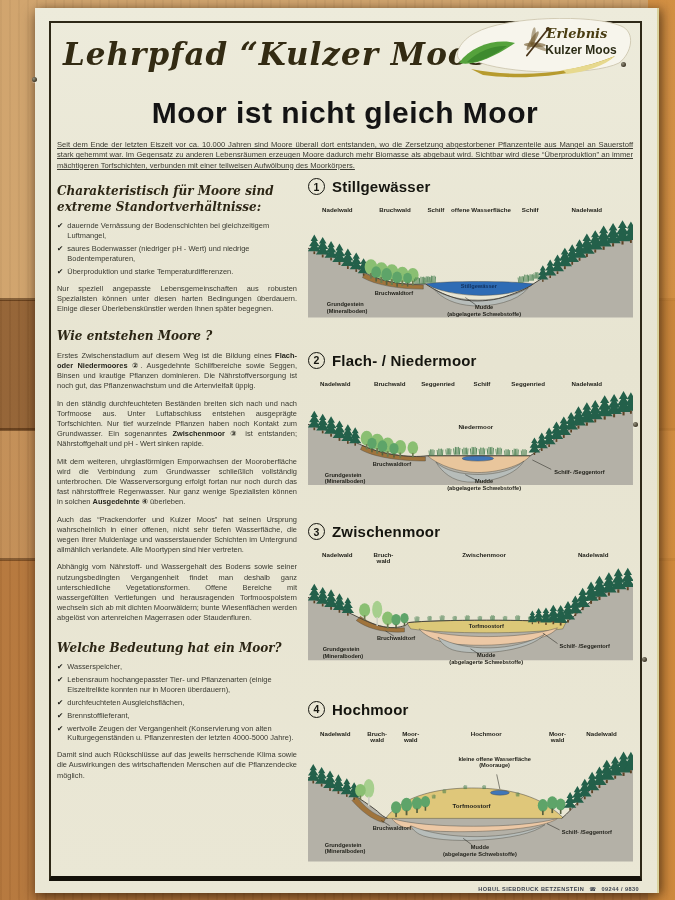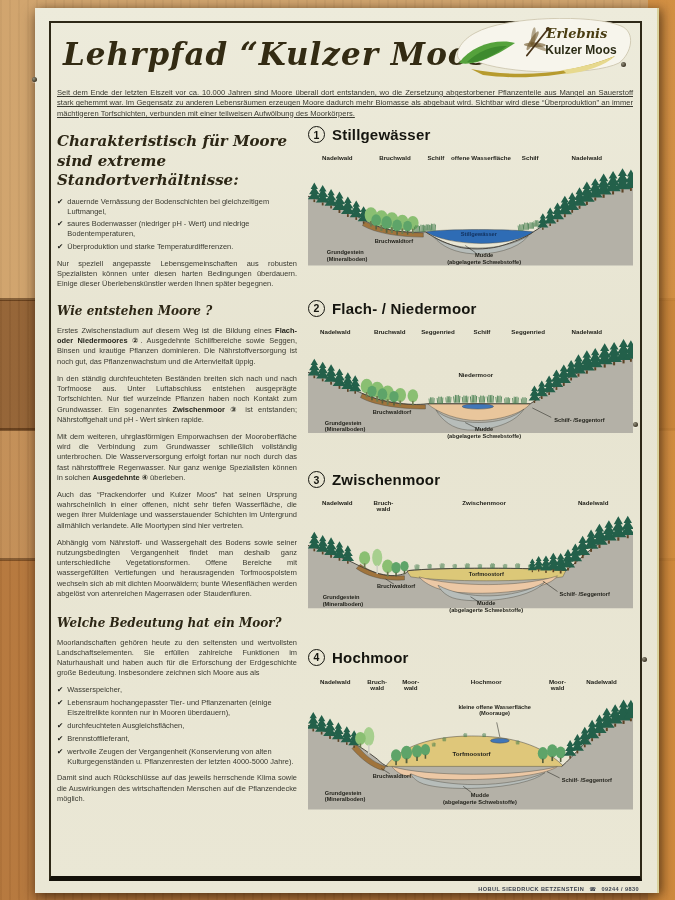--- a/index.html
+++ b/index.html
@@ -24,21 +24,21 @@
   .trail-title{font-family:"DejaVu Serif","Liberation Serif",serif;font-style:italic;font-weight:700;
     font-size:31px;color:#332b13;margin:0;padding:10px 0 0 6px;letter-spacing:1px;white-space:nowrap;}
   .logo{position:absolute;right:-6px;top:-8px;width:196px;height:66px;}
   .main-title{font-size:30px;font-weight:700;color:#141414;text-align:center;margin:8px 0 10px;letter-spacing:.5px;}
   .intro{font-size:7.6px;line-height:1.4;text-align:justify;color:#3a3a31;margin:0 2px 9px 2px;text-decoration:underline;}
   
   .cols{display:flex;gap:11px;}
   .col-left{width:240px;flex:none;}
   .col-right{flex:1;min-width:0;}
   .script-h{font-family:"DejaVu Serif","Liberation Serif",serif;font-style:italic;font-weight:700;
-    color:#2c2615;font-size:15px;line-height:1.3;margin:0 0 6px;}
+    color:#2c2615;font-size:12px;line-height:1.3;margin:0 0 6px;}
   .script-h.big{font-size:12px;}
   .mt1{margin-top:6px;} .mt2{margin-top:15px;} .mt3{margin-top:17px;}
   .para{font-size:7.45px;line-height:1.37;text-align:justify;color:#3a3a31;margin:0 0 7px;}
   .para .b{font-weight:700;color:#26261e;}
   .check-list{list-style:none;margin:3px 0 7px;padding:0;}
   .check-list li{display:flex;font-size:7.45px;line-height:1.32;color:#3a3a31;margin-bottom:3px;text-align:left;}
   .chk{color:#20201a;margin-right:4px;flex:none;font-size:7.5px;}
   
   .dg{margin-bottom:28px;}
   .dg:last-child{margin-bottom:0;}
@@ -108,20 +108,21 @@
             <ellipse cx="2" cy="-6" rx="10" ry="2.2" transform="rotate(-55)" fill="rgba(110,85,40,.5)"></ellipse>
             <ellipse cx="2" cy="6" rx="10" ry="2.2" transform="rotate(55)" fill="rgba(110,85,40,.5)"></ellipse>
             <path d="M-18,8 L12,-5" stroke="#4a351a" stroke-width="1.8" stroke-linecap="round"></path>
             <circle cx="13" cy="-5.5" r="2" fill="#4a351a"></circle>
           </g>
           <text x="134" y="20" text-anchor="middle" font-family="DejaVu Serif, Liberation Serif, serif" font-style="italic" font-weight="700" font-size="13" fill="#4a3d12">Erlebnis</text>
           <text x="138" y="36" text-anchor="middle" font-family="Liberation Sans, DejaVu Sans, sans-serif" font-weight="700" font-size="12" fill="#2c2c16">Kulzer Moos</text>
         </svg>
       </div>
 
+      <div class="main-title">Moor ist nicht gleich Moor</div>
 
       <p class="intro para" style="font-size:7.6px">Seit dem Ende der letzten Eiszeit vor ca. 10.000 Jahren sind Moore überall dort entstanden, wo die Zersetzung abgestorbener Pflanzenteile aus Mangel an Sauerstoff stark gehemmt war. Im Gegensatz zu anderen Lebensräumen erzeugen Moore dadurch mehr Biomasse als abgebaut wird. Sichtbar wird diese “Überproduktion” an immer mächtigeren Torfschichten, verbunden mit einer teilweisen Aufwölbung des Moorkörpers.</p>
 
       <div class="cols">
 
         <div class="col-left">
 
           <h2 class="script-h mt1">Charakteristisch für Moore sind extreme Standortverhältnisse:</h2>
           <ul class="check-list">
             <li>
@@ -140,21 +141,20 @@
           <p class="para">Nur speziell angepasste Lebensgemeinschaften aus robusten Spezialisten können unter diesen harten Bedingungen überdauern. Einige dieser Überlebenskünstler werden Ihnen später begegnen.</p>
 
           <h2 class="script-h big mt2">Wie entstehen Moore ?</h2>
           <p class="para"><span>Erstes Zwischenstadium auf diesem Weg ist die Bildung eines </span><span class="b">Flach- oder Niedermoores ②</span><span>. Ausgedehnte Schilfbereiche sowie Seggen, Binsen und krautige Pflanzen dominieren. Die Nährstoffversorgung ist noch gut, das Pflanzenwachstum und die Artenvielfalt üppig.</span></p>
           <p class="para"><span>In den ständig durchfeuchteten Beständen breiten sich nach und nach Torfmoose aus. Unter Luftabschluss entstehen ausgeprägte Torfschichten. Nur tief wurzelnde Pflanzen haben noch Kontakt zum Grundwasser. Ein sogenanntes </span><span class="b">Zwischenmoor ③</span><span> ist entstanden; Nährstoffgehalt und pH - Wert sinken rapide.</span></p>
           <p class="para"><span>Mit dem weiteren, uhrglasförmigen Emporwachsen der Mooroberfläche wird die Verbindung zum Grundwasser schließlich vollständig unterbrochen. Die Wasserversorgung erfolgt fortan nur noch durch das fast nährstofffreie Regenwasser. Nur ganz wenige Spezialisten können in solchen </span><span class="b">Ausgedehnte ④</span><span> überleben.</span></p>
           <p class="para mt1"><span>Auch das “Prackendorfer und Kulzer Moos” hat seinen Ursprung wahrscheinlich in einer offenen, nicht sehr tiefen Wasserfläche, die wegen ihrer Muldenlage und wasserstauender Schichten im Untergrund allmählich verlandete. Alle Moortypen sind hier vertreten.</span></p>
           <p class="para"><span>Abhängig vom Nährstoff- und Wassergehalt des Bodens sowie seiner nutzungsbedingten Vergangenheit findet man deshalb ganz unterschiedliche Vegetationsformen. Offene Bereiche mit wassergefüllten Vertiefungen und herausragenden Torfmoospolstern wechseln sich ab mit dichten Moorwäldern; bunte Wiesenflächen werden abgelöst von artenreichen Magerrasen oder Staudenfluren.</span></p>
 
           <h2 class="script-h big mt3">Welche Bedeutung hat ein Moor?</h2>
-          <p class="para">Moorlandschaften gehören heute zu den seltensten und wertvollsten Landschaftselementen. Sie erfüllen zahlreiche Funktionen im Naturhaushalt und haben auch für die Erforschung der Erdgeschichte große Bedeutung. Insbesondere zeichnen sich Moore aus als</p>
           <ul class="check-list">
             <li>
                 <span class="chk">✔</span>
                 <span>Wasserspeicher,</span>
               </li>
             <li>
                 <span class="chk">✔</span>
                 <span>Lebensraum hochangepasster Tier- und Pflanzenarten (einige Eiszeitrelikte konnten nur in Mooren überdauern),</span>
               </li>
             <li>

